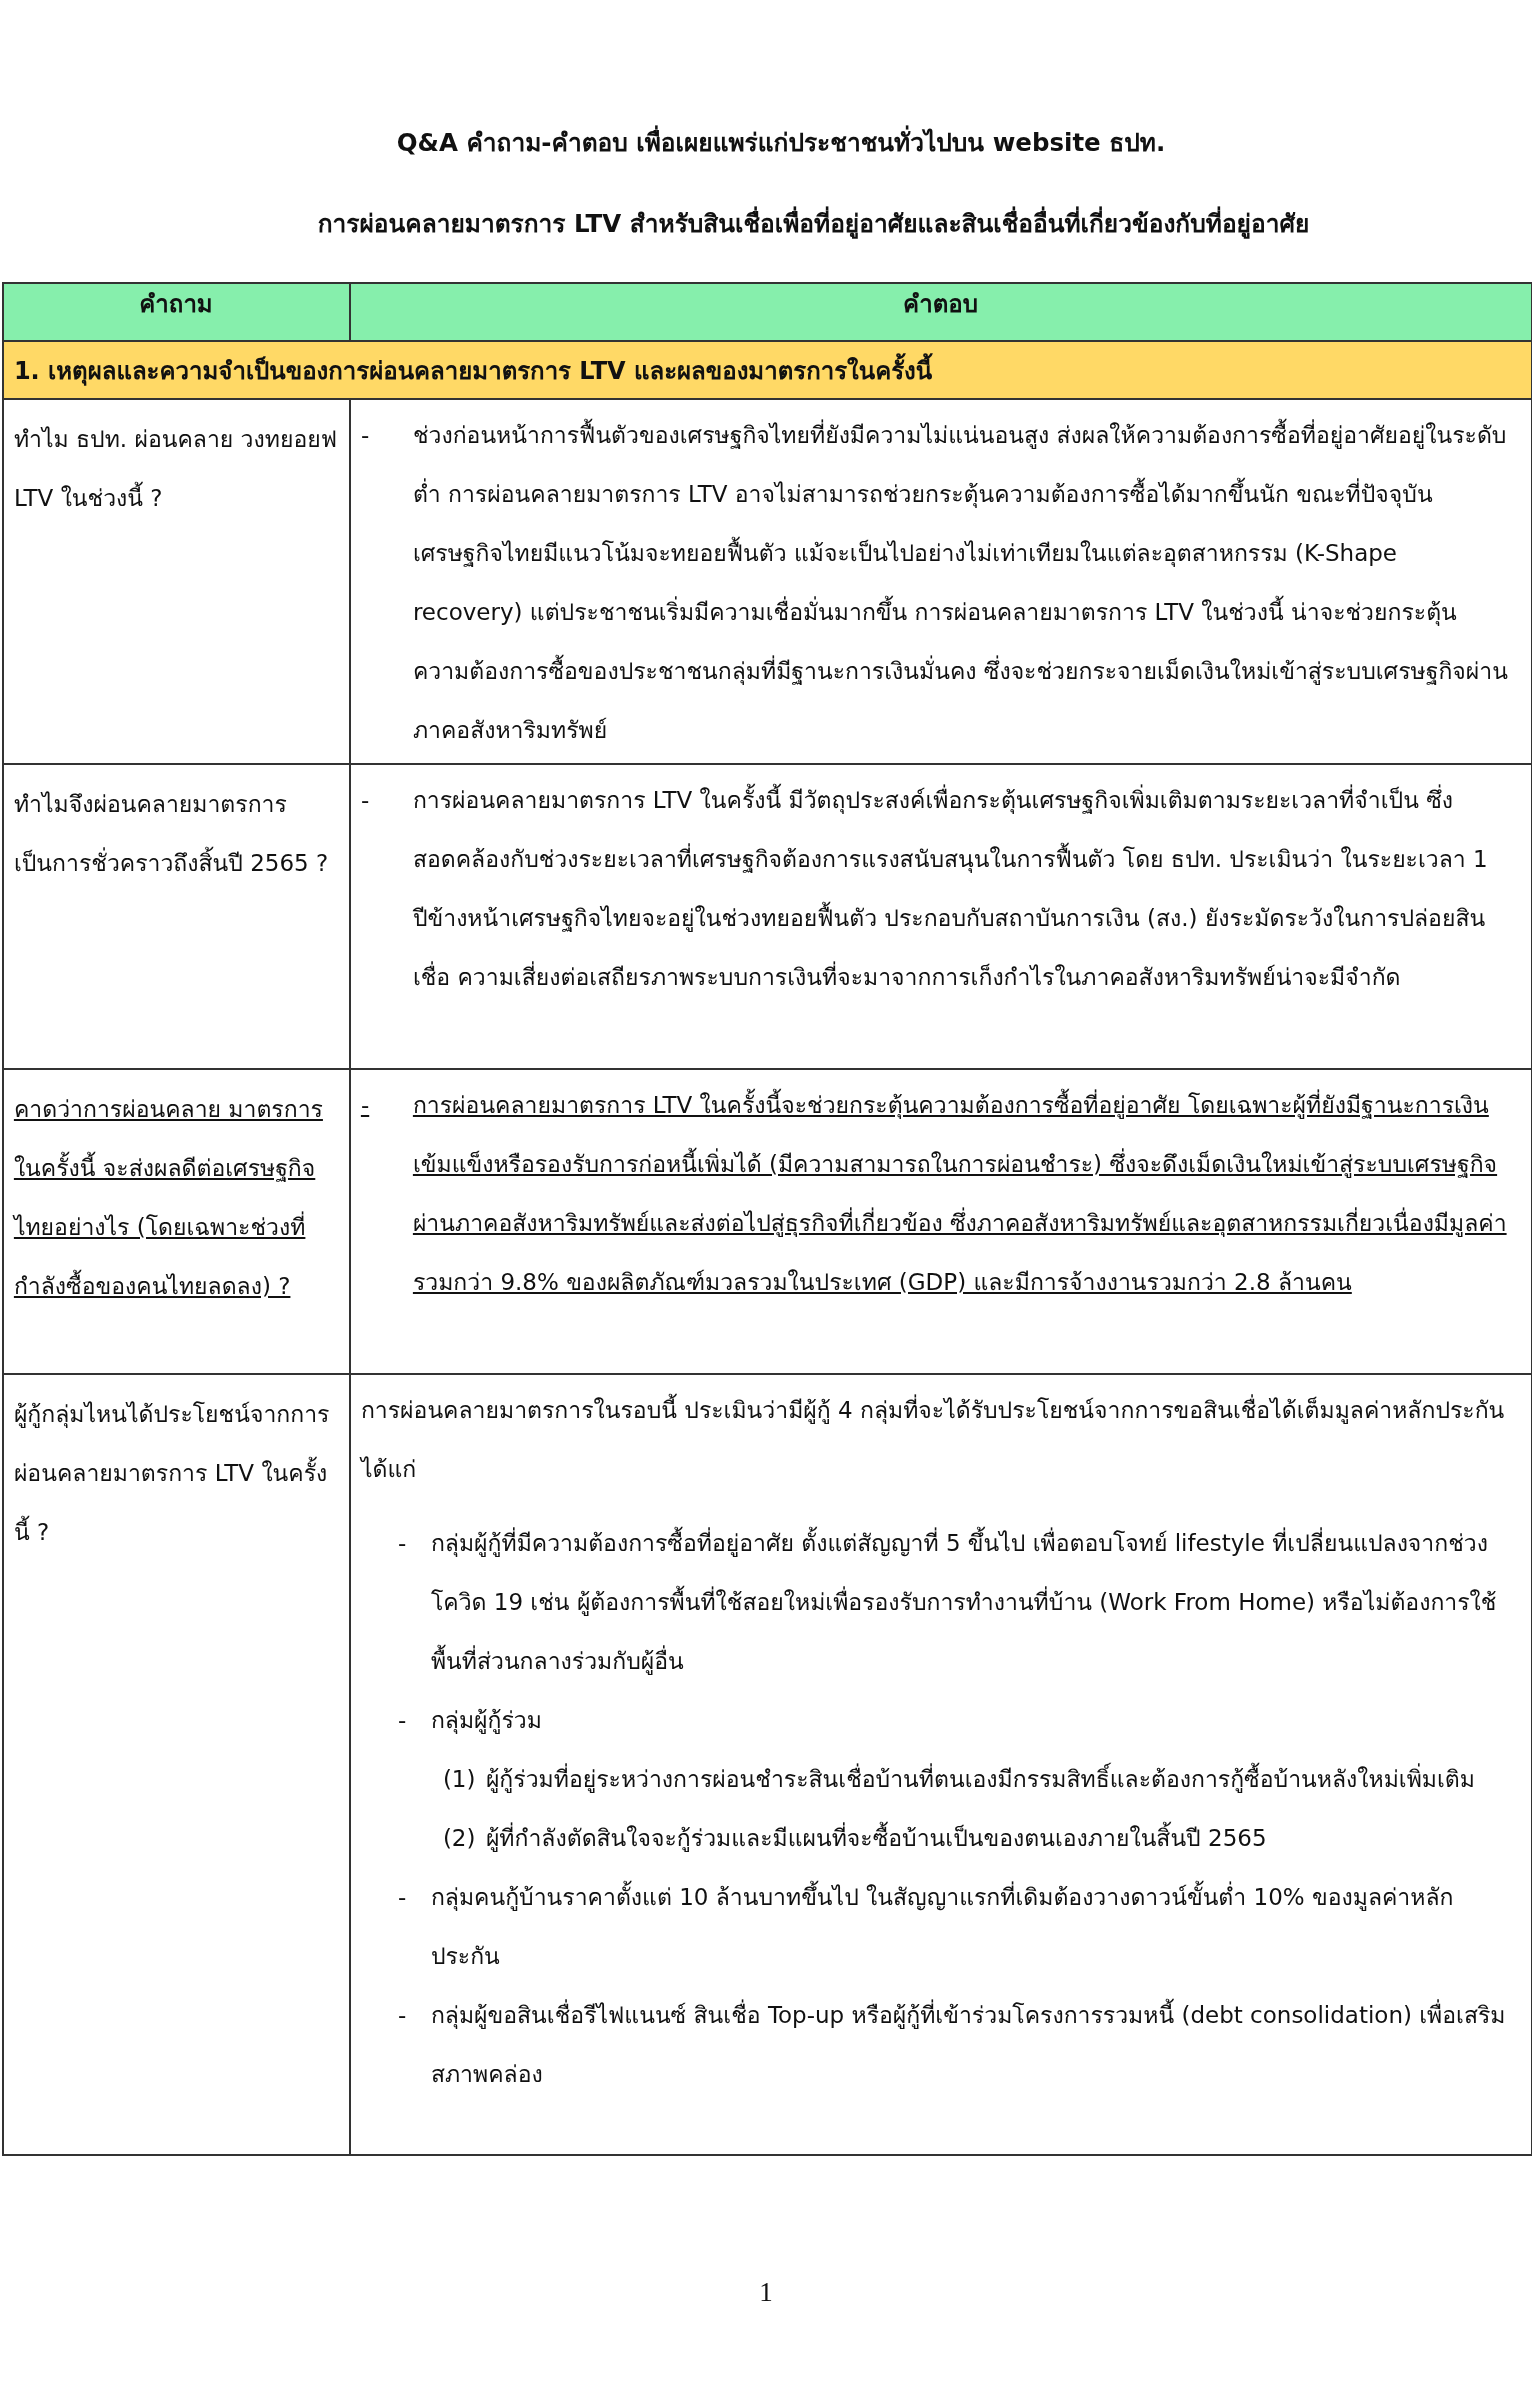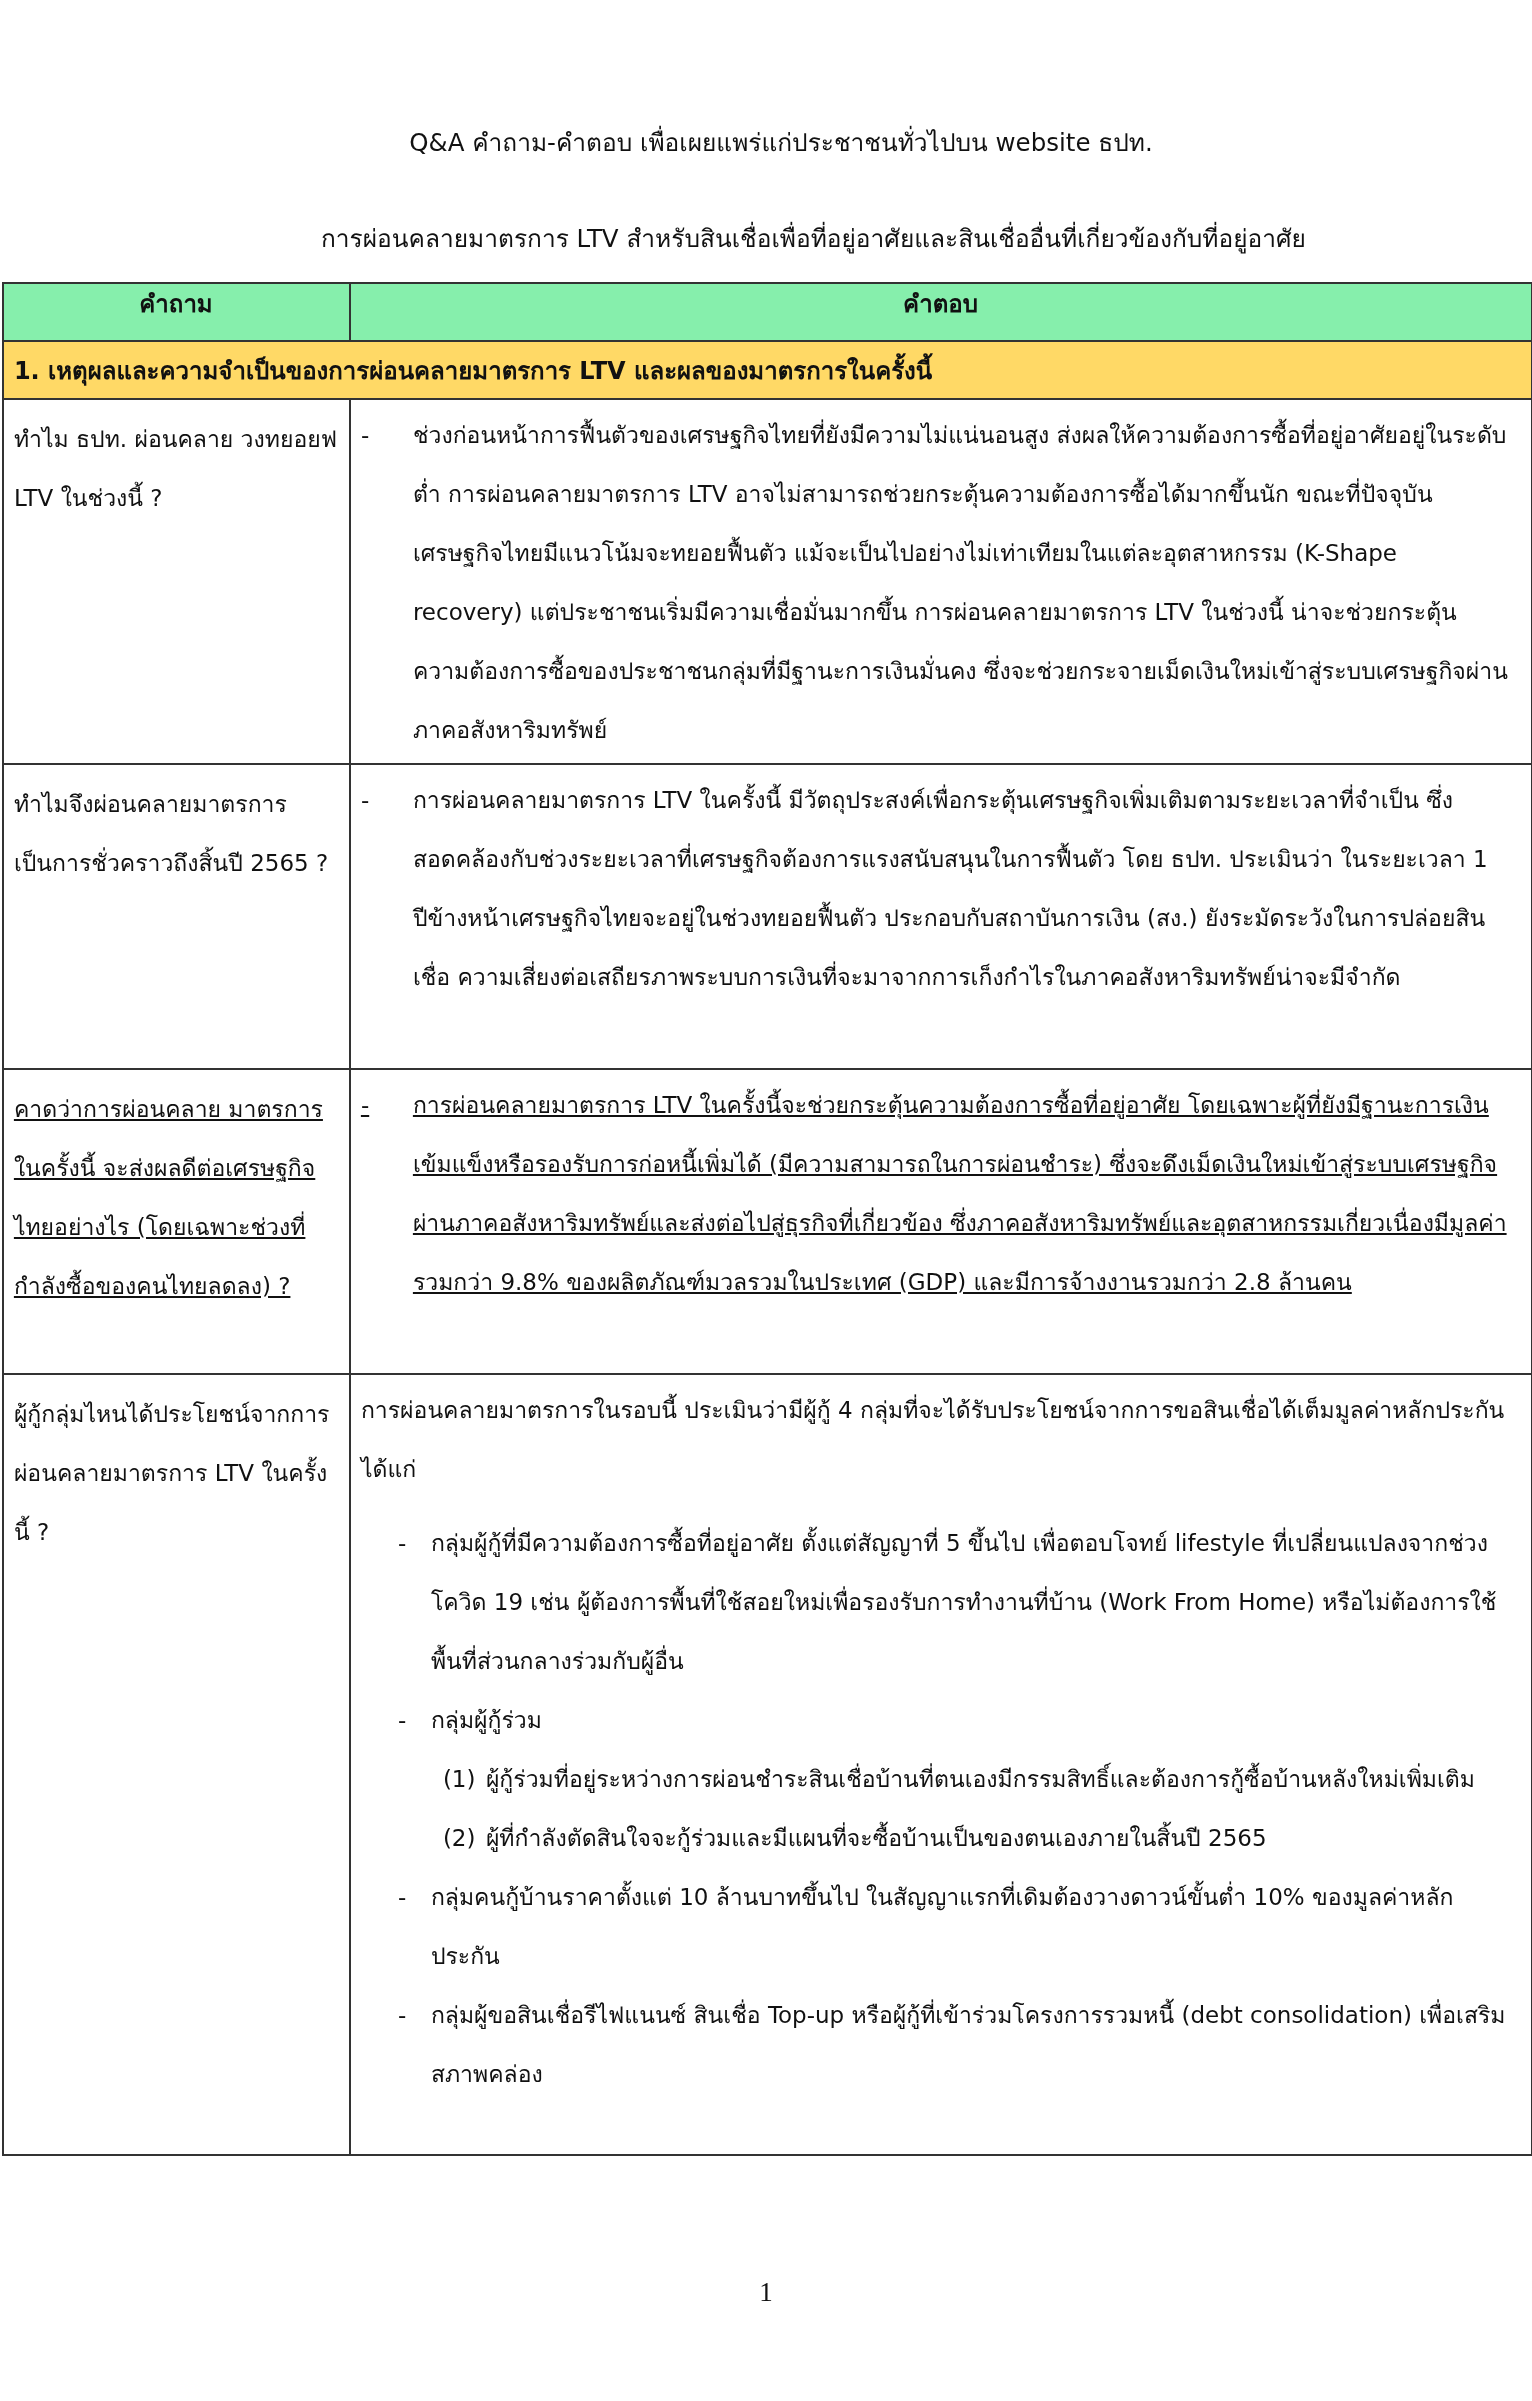--- a/index.html
+++ b/index.html
@@ -3,24 +3,24 @@
 <meta charset="utf-8">
 <style>
   html, body { margin: 0; padding: 0; background: #ffffff; }
   body {
     width: 1532px; height: 2401px; position: relative; overflow: hidden;
     font-family: "DejaVu Sans", "Liberation Sans", sans-serif;
     color: #111111;
   }
   .title {
     position: absolute; left: 0; width: 1532px; text-align: center;
-    font-weight: normal; font-size: 24.5px; line-height: 30px;
+    font-weight: bold; font-size: 24.5px; line-height: 30px;
   }
   .title.t1 { top: 128px; padding-left: 30px; box-sizing: border-box; }
-  .title.t2 { top: 224px; padding-left: 95px; box-sizing: border-box; }
+  .title.t2 { top: 209px; padding-left: 95px; box-sizing: border-box; }
 
   table.qa {
     position: absolute; left: 1.5px; top: 282px; width: 1529px;
     border-collapse: collapse; table-layout: fixed;
     font-size: 23px;
   }
   table.qa col.c1 { width: 347px; }
   table.qa col.c2 { width: 1182px; }
   table.qa td, table.qa th {
     border: 2.2px solid #333333; vertical-align: top; padding: 0;

